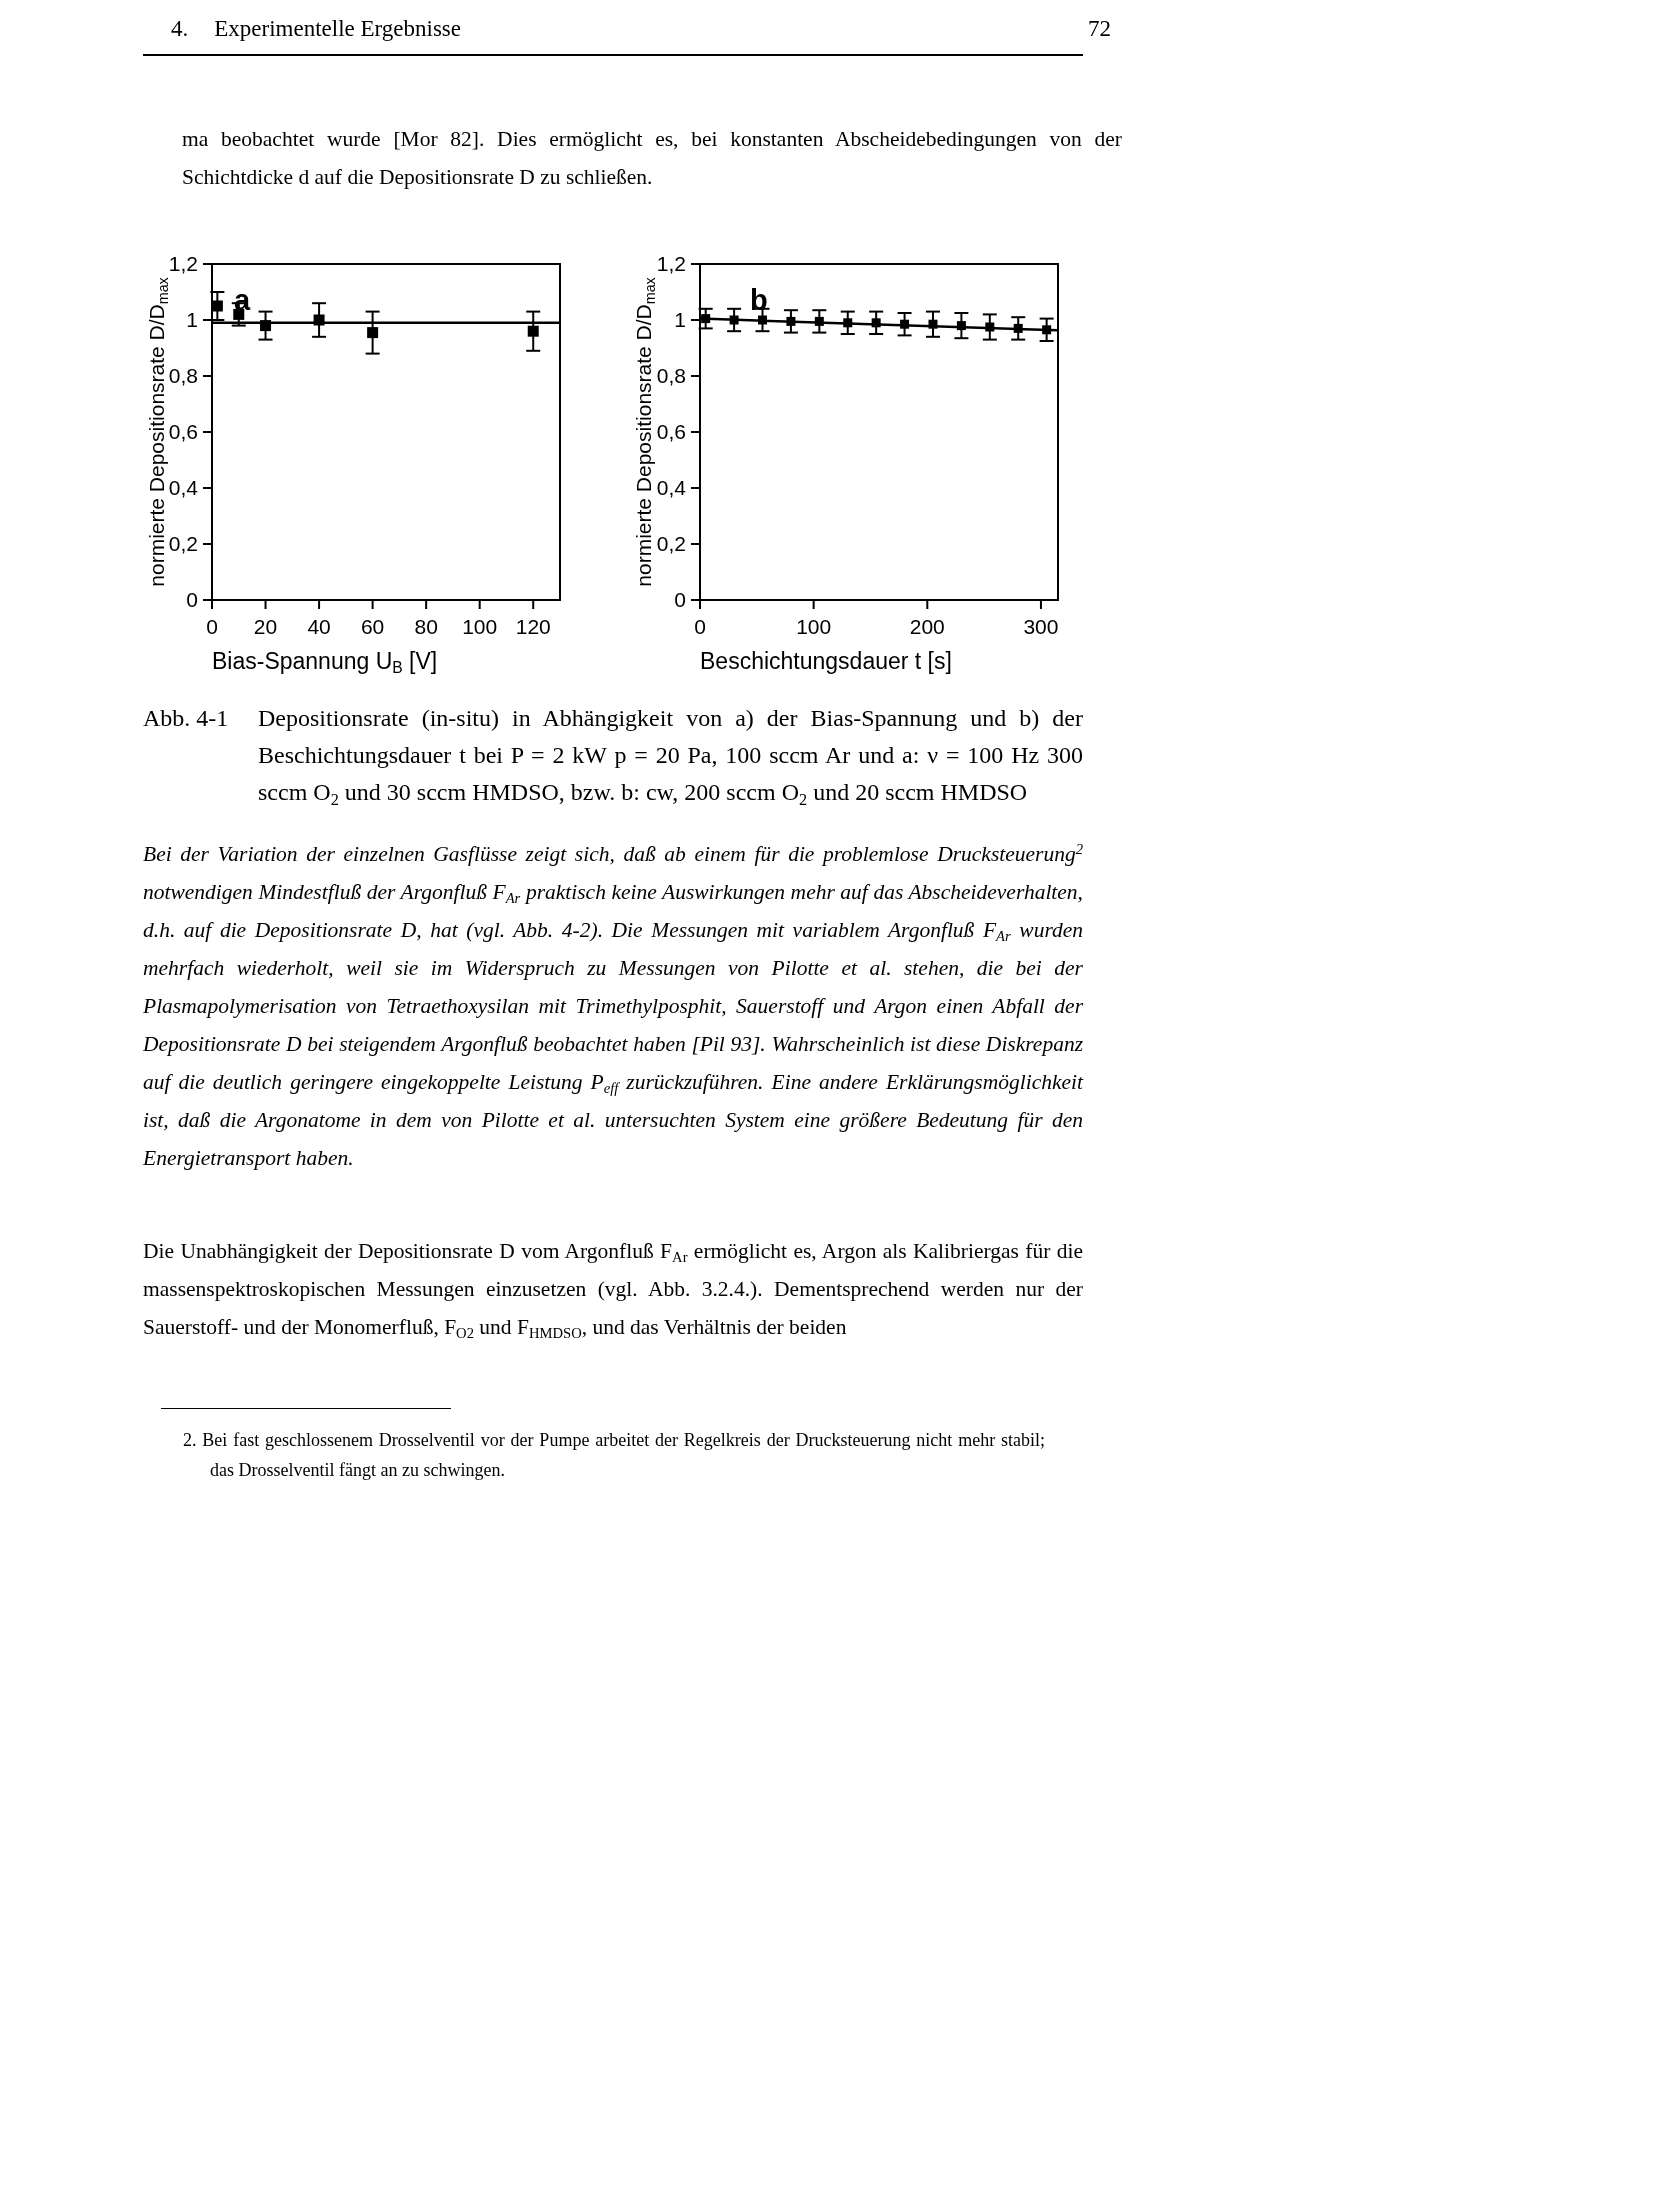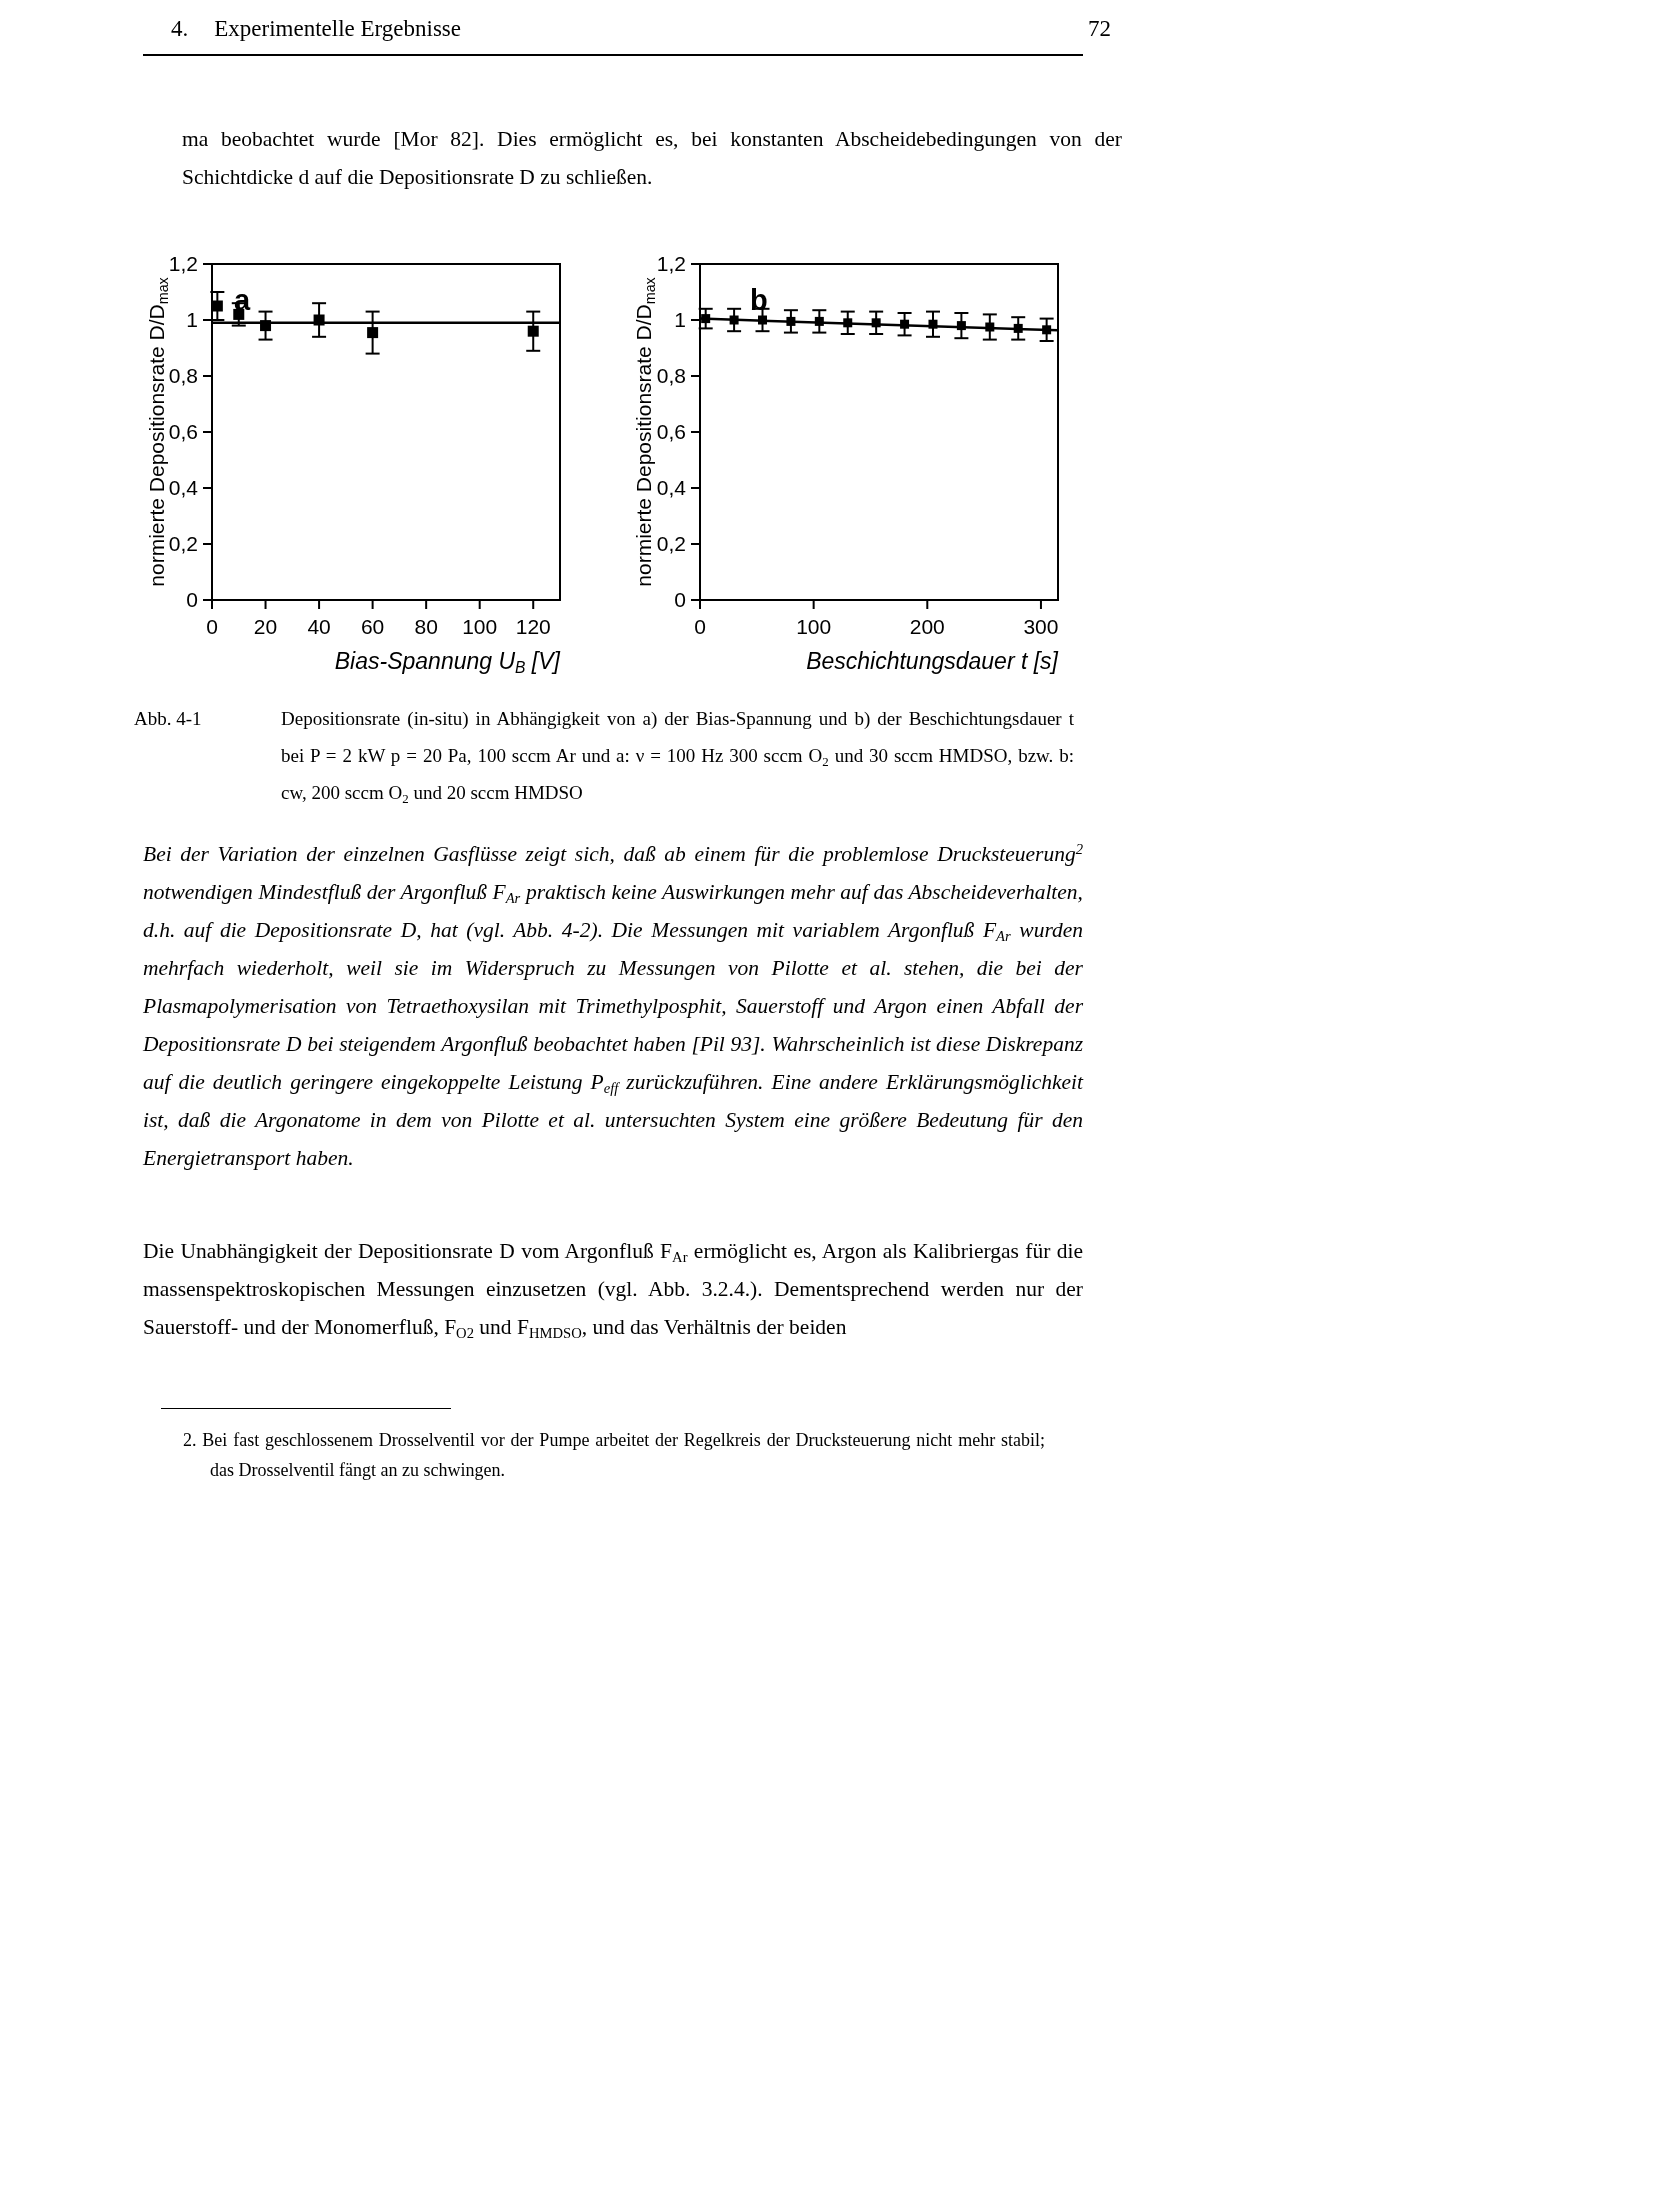--- a/index.html
+++ b/index.html
@@ -43,30 +43,30 @@
   .chart svg{ position:absolute; left:14px; top:4px; }
   svg text.tick{ font-family:"Liberation Sans", sans-serif; font-size:21px; fill:#000; }
   svg text.panel-label{ font-family:"Liberation Sans", sans-serif; font-size:29px; font-weight:700; fill:#000; }
   .ylabel{
     position:absolute; width:400px; height:30px; line-height:30px;
     left:-186px; top:169px; transform:rotate(-90deg);
     text-align:center; white-space:nowrap;
     font-family:"Liberation Sans", sans-serif; font-size:21px;
   }
   .xlabel{
-    position:absolute; top:400px; text-align:right; white-space:nowrap;
-    font-family:"Liberation Sans", sans-serif; font-size:23px;font-style:italic;
+    position:absolute; top:400px; text-align:left; white-space:nowrap;
+    font-family:"Liberation Sans", sans-serif; font-size:23px;
   }
   .chart-a .xlabel{ left:69px; width:348px; }
   .chart-b .xlabel{ left:70px; width:358px; }
 
   
   .caption{
-    position:absolute; left:134px; top:700px; width:940px;
-    display:flex; font-size:19px; line-height:37px;gap:32px;
+    position:absolute; left:143px; top:700px; width:940px;
+    display:flex; font-size:24px; line-height:37px;
   }
   .caption-label{ width:115px; flex:none; }
   .caption-text{ flex:1; text-align:justify;font-family:Liberation Serif, serif; }
 
   
   .footnote{ position:absolute; left:155px; top:1408px; width:890px; }
   .footnote-rule{ width:290px; border-top:1.5px solid #000; margin-left:6px; }
   .footnote-text{
     margin-top:16px; font-size:18px; line-height:30px;
     padding-left:55px; text-indent:-27px; text-align:justify;

